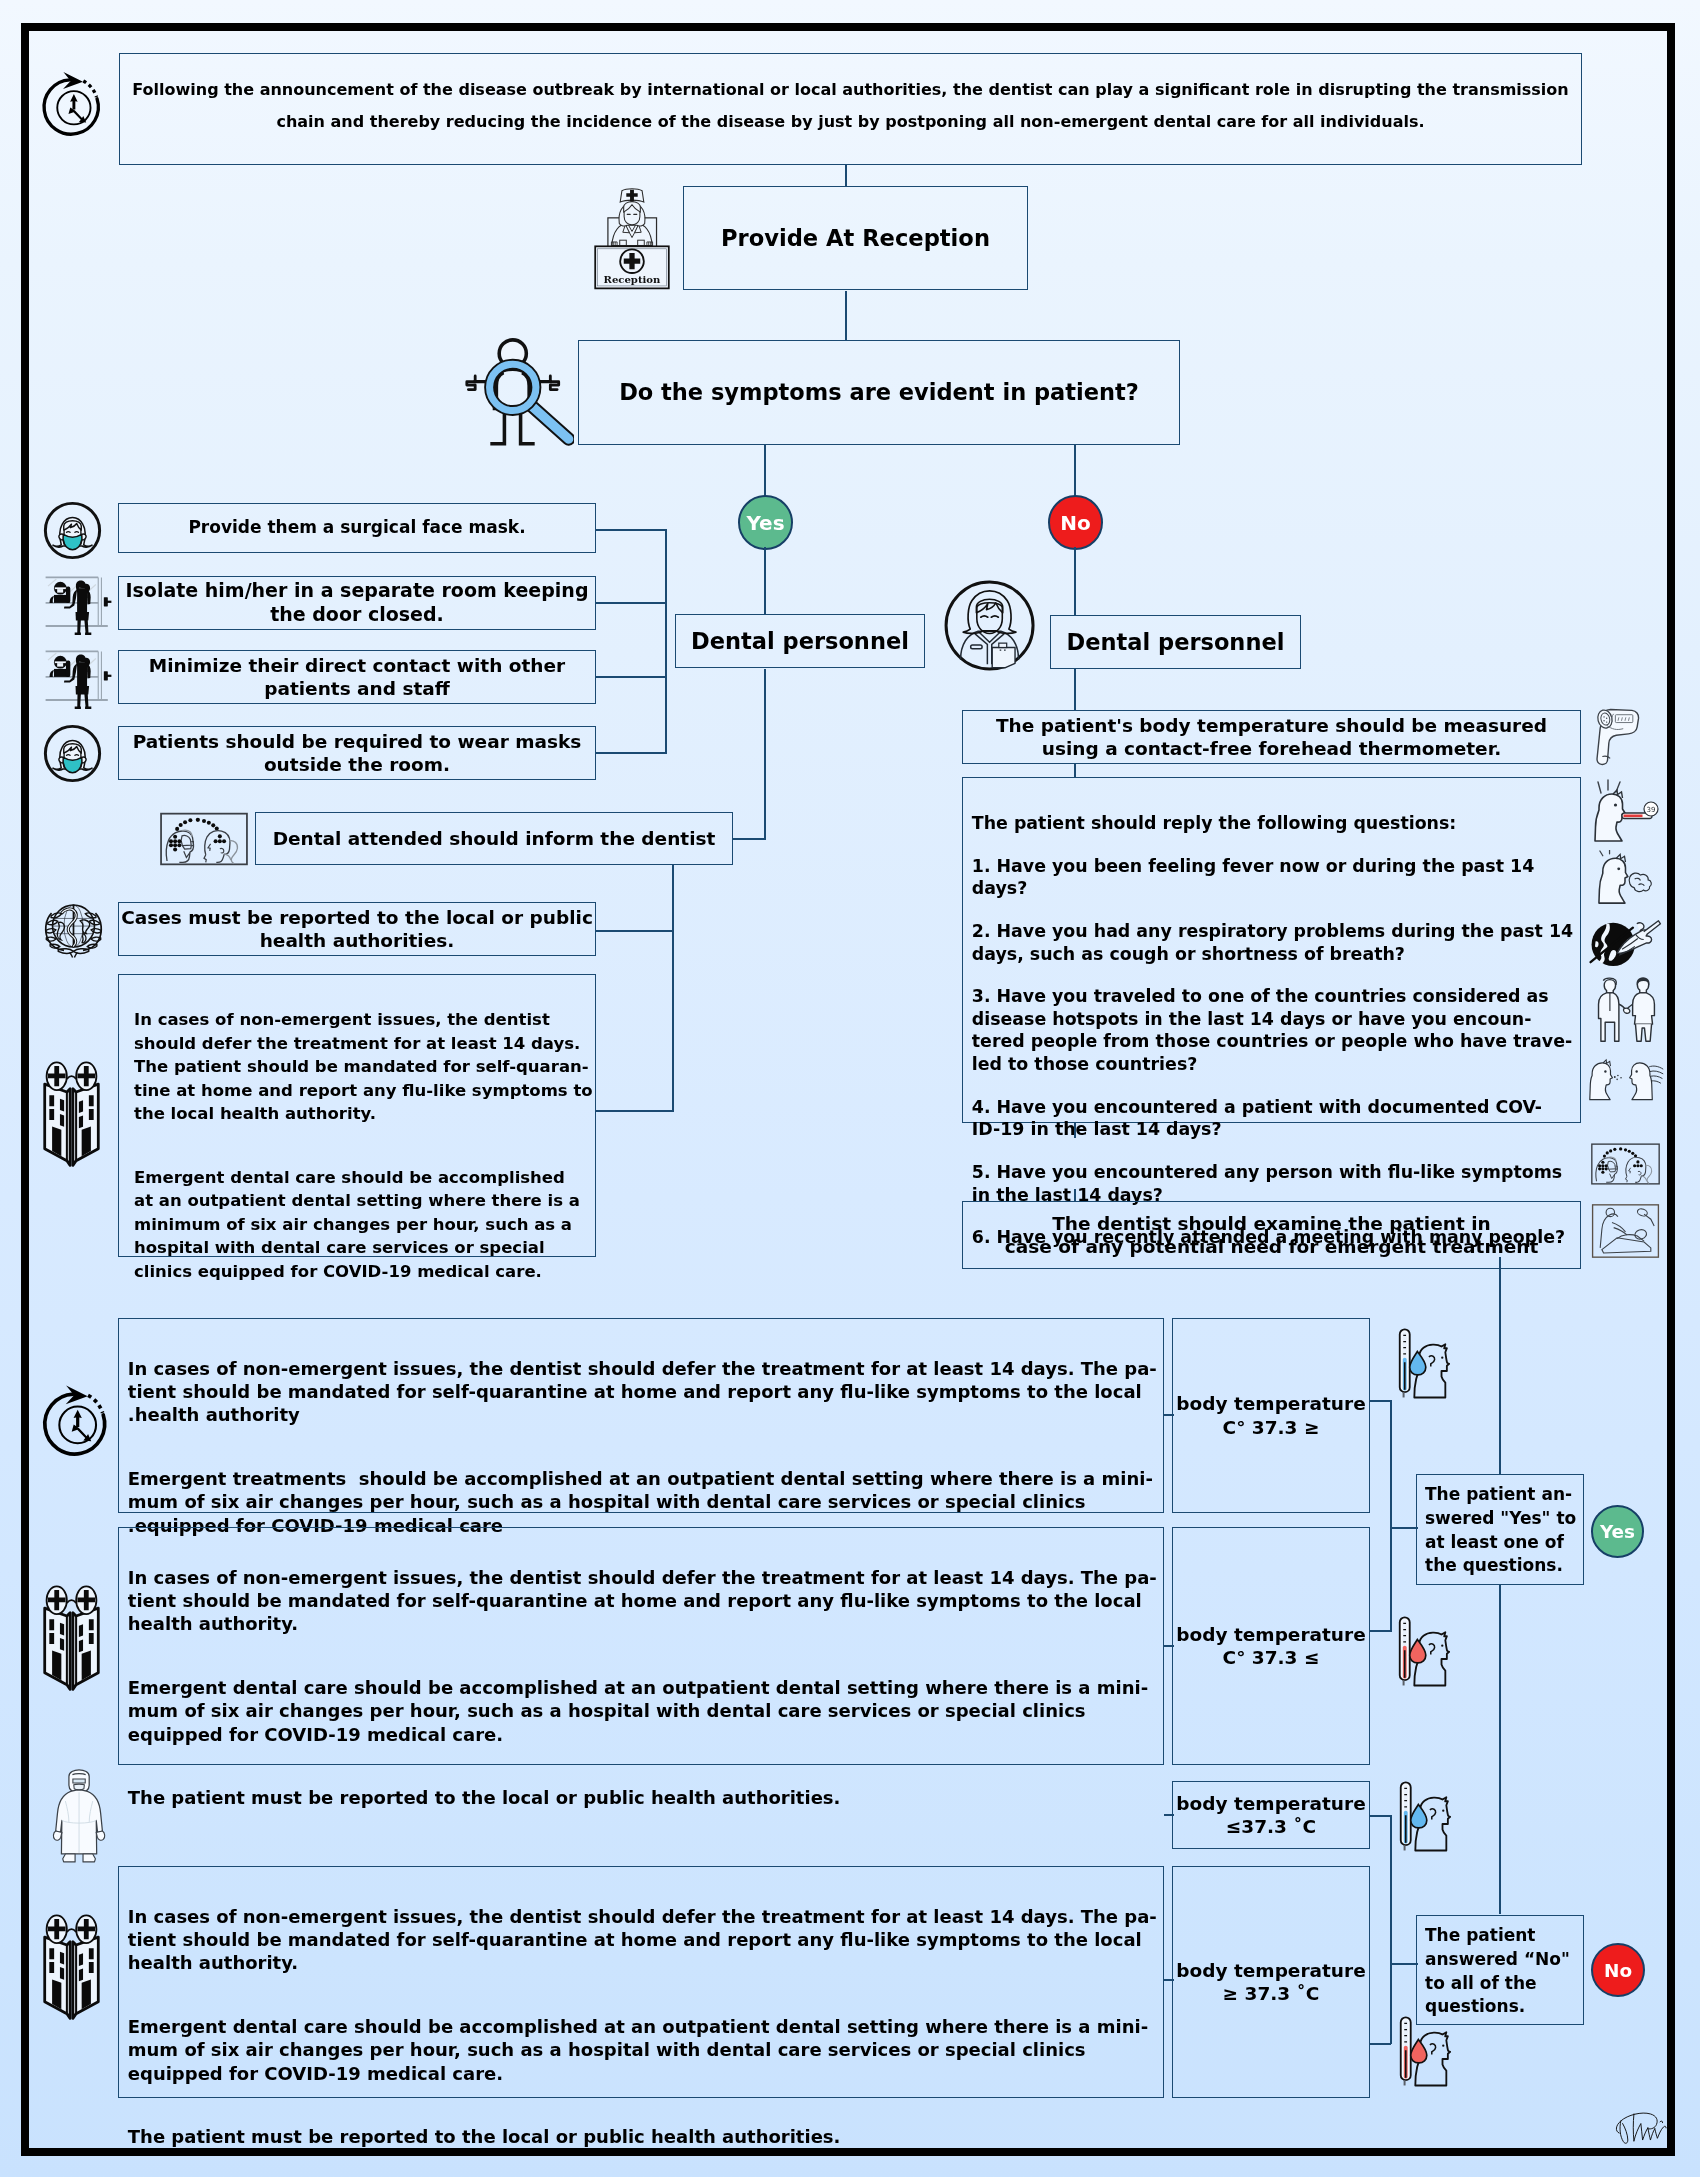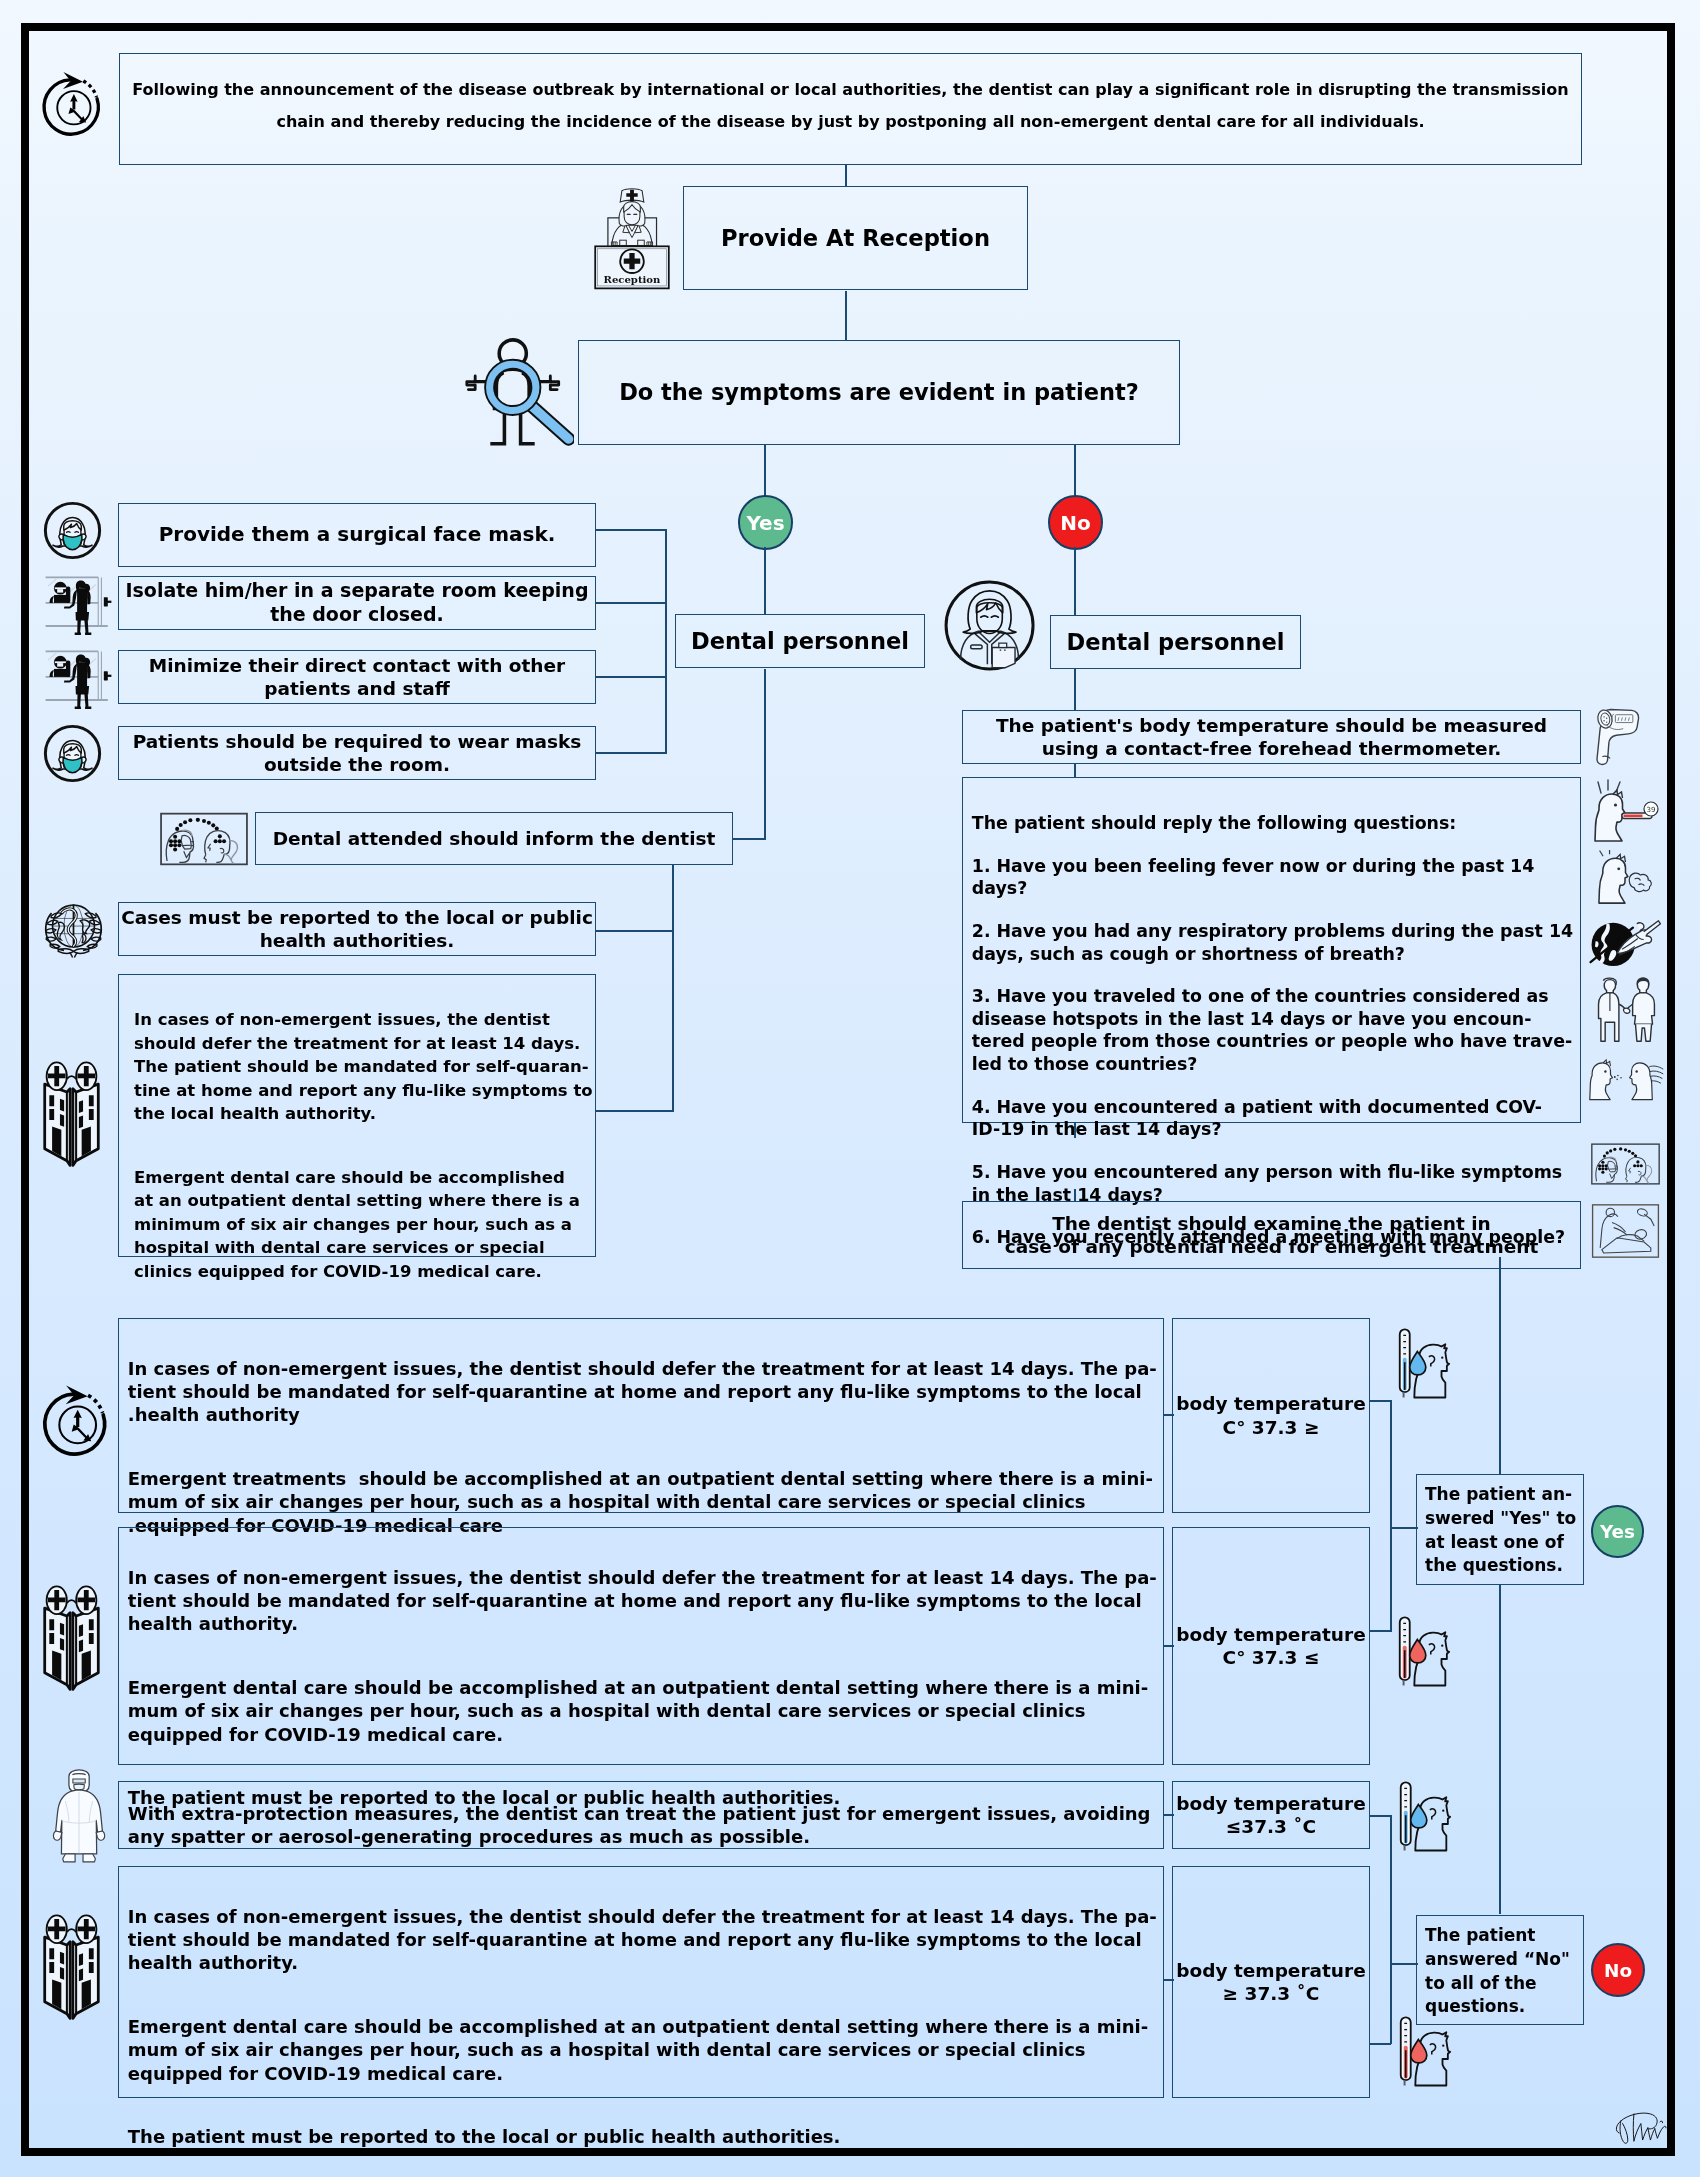--- a/index.html
+++ b/index.html
@@ -546,21 +546,21 @@
   </div>
   <div class="bx" style="left:1050px;top:615px;width:251px;height:54px;font-size:22.5px;">
     <span>Dental personnel</span>
   </div>
 
   <div class="ic" style="left:41px;top:499px;width:63px;height:63px;">
       <svg viewBox="0 0 72 72">
         <use href="#ico-mask"></use>
       </svg>
     </div>
-  <div class="bx" style="left:118px;top:503px;width:478px;height:64px;font-size:20px;">
+  <div class="bx" style="left:118px;top:503px;width:478px;height:50px;font-size:17px;">
     <span>Provide them a surgical face mask.</span>
   </div>
 
   <div class="ic" style="left:40px;top:571px;width:75px;height:67px;">
       <svg viewBox="0 0 88 84">
         <use href="#ico-isolate"></use>
       </svg>
     </div>
   <div class="bx" style="left:118px;top:576px;width:478px;height:54px;font-size:19px;">
     <span>Isolate him/her in a separate room keeping<br>the door closed.</span>
@@ -727,23 +727,20 @@
       <svg viewBox="0 0 68 94">
         <use href="#ico-thermo-h"></use>
       </svg>
     </div>
 
   <div class="ic" style="left:46px;top:1768px;width:67px;height:97px;">
       <svg viewBox="0 0 76 107">
         <use href="#ico-ppe"></use>
       </svg>
     </div>
-  <div class="bx left pre" style="left:118px;top:1781px;width:1046px;height:68px;font-size:18px;padding:8.8px 8.8px;flex-direction:column;align-items:flex-start;justify-content:center;line-height:1.30;">
-    <div>With extra-protection measures, the dentist can treat the patient just for emergent issues, avoiding<br>any spatter or aerosol-generating procedures as much as possible.</div>
-  </div>
   <div class="bx" style="left:1172px;top:1781px;width:198px;height:68px;font-size:18.5px;">
     <span>body temperature<br>≤37.3 ˚C</span>
   </div>
   <div class="ln hl" style="left:1164px;top:1814px;width:9.7px;height:1.8px;"></div>
   <div class="ic" style="left:1398px;top:1780px;width:53px;height:72px;">
       <svg viewBox="0 0 68 94">
         <use href="#ico-thermo-c"></use>
       </svg>
     </div>
 

